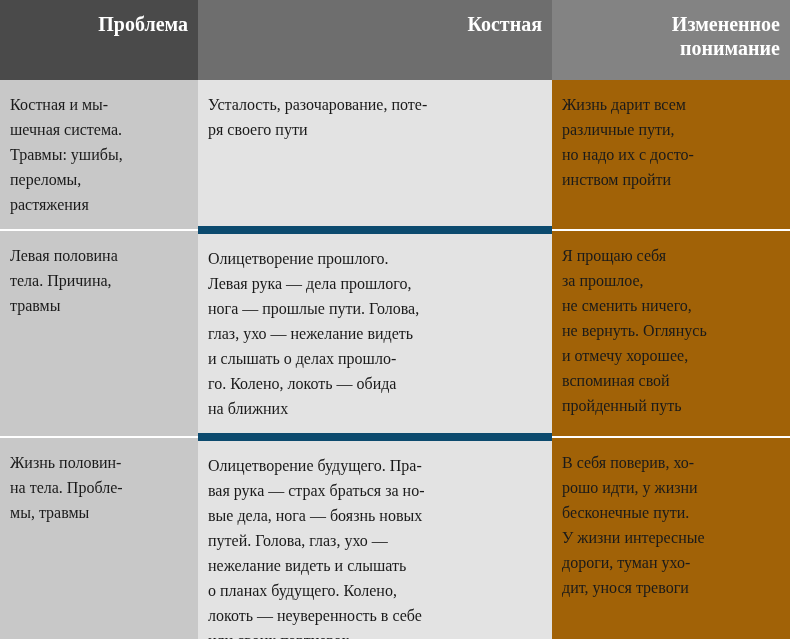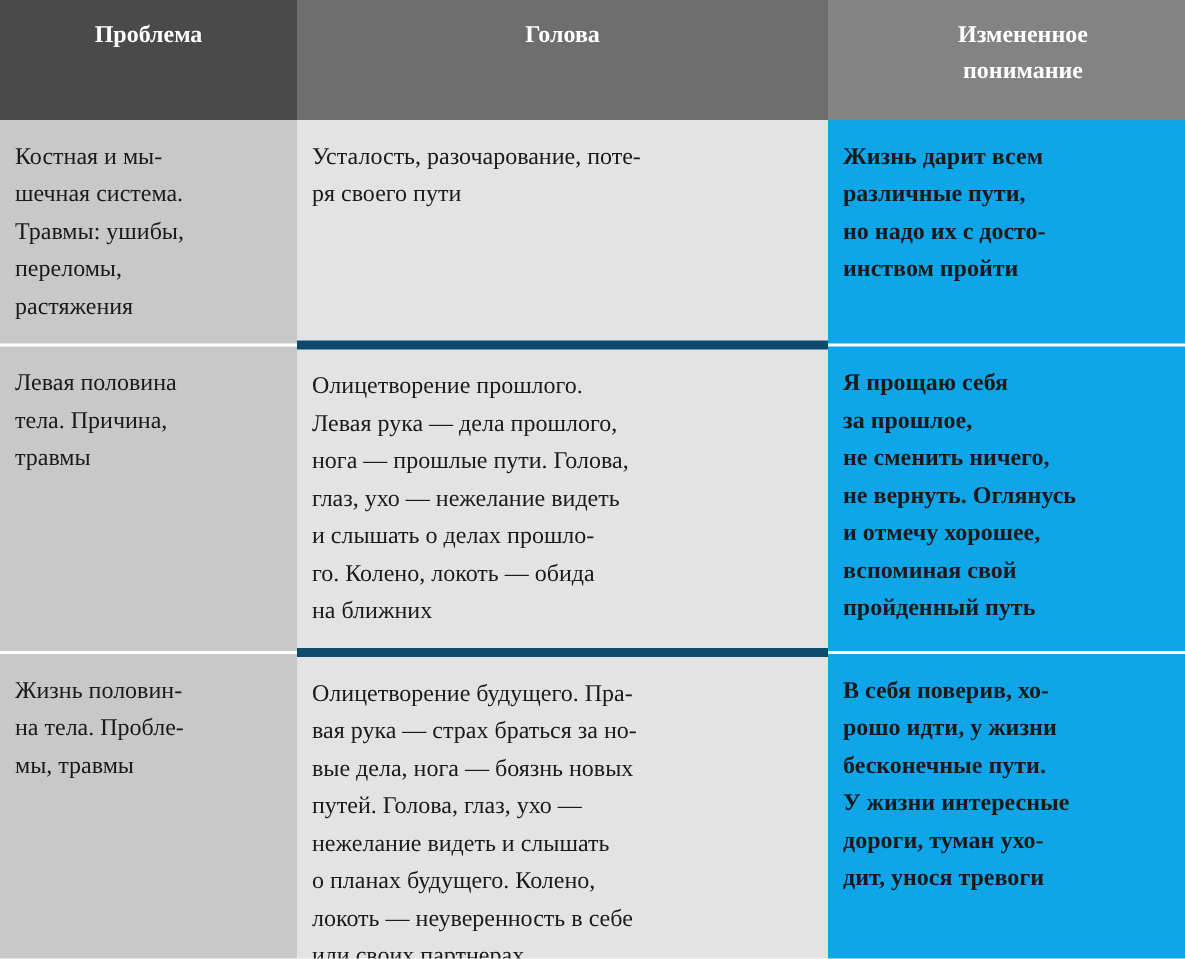--- a/index.html
+++ b/index.html
@@ -26,49 +26,48 @@
   
   col.c0 { width: 198px; }
   col.c1 { width: 354px; }
   col.c2 { width: 238px; }
 
   
   thead th {
     color: #ffffff;
     font-family: "Liberation Serif", serif;
     font-weight: bold;
-    font-size: 16px;
+    font-size: 20px;
     line-height: 24px;
-    text-align: center;
+    text-align: right;
     padding-top: 13px;
     padding-bottom: 13px;
     height: 56px;
   }
   th.h0 { background: #4a4a4a; }
   th.h1 { background: #6e6e6e; }
   th.h2 { background: #838383; padding-left: 32px; }
 
   
   td {
     font-size: 16px;
     line-height: 25px;
     color: #1a1a1a;
   }
   td.b0 {
     background: #c8c8c8;
     border-bottom: 2px solid #ffffff;
   }
   td.b1 {
     background: #e3e3e3;
-    border-bottom: 6px solid #0c4a6e;
+    border-bottom: 8px solid #0c4a6e;
   }
   td.b2 {
-    background: #0ea5e9;
+    background: #a16207;
     border-bottom: 2px solid #ffffff;
-    font-weight: bold;
   }
   tbody tr:last-child td {
     border-bottom: 0;
   }
   .cell-text {
     display: block;
     white-space: pre-line;
     hyphens: none;
   }
   .hdr-text {
@@ -84,21 +83,21 @@
     <col class="c0">
     <col class="c1">
     <col class="c2">
   </colgroup>
   <thead>
     <tr>
       <th class="h0">
         <span class="hdr-text">Проблема</span>
       </th>
       <th class="h1">
-        <span class="hdr-text">Голова</span>
+        <span class="hdr-text">Костная</span>
       </th>
       <th class="h2">
         <span class="hdr-text">Измененное
 понимание</span>
       </th>
     </tr>
   </thead>
   <tbody>
     <tr>
       <td class="b0">

